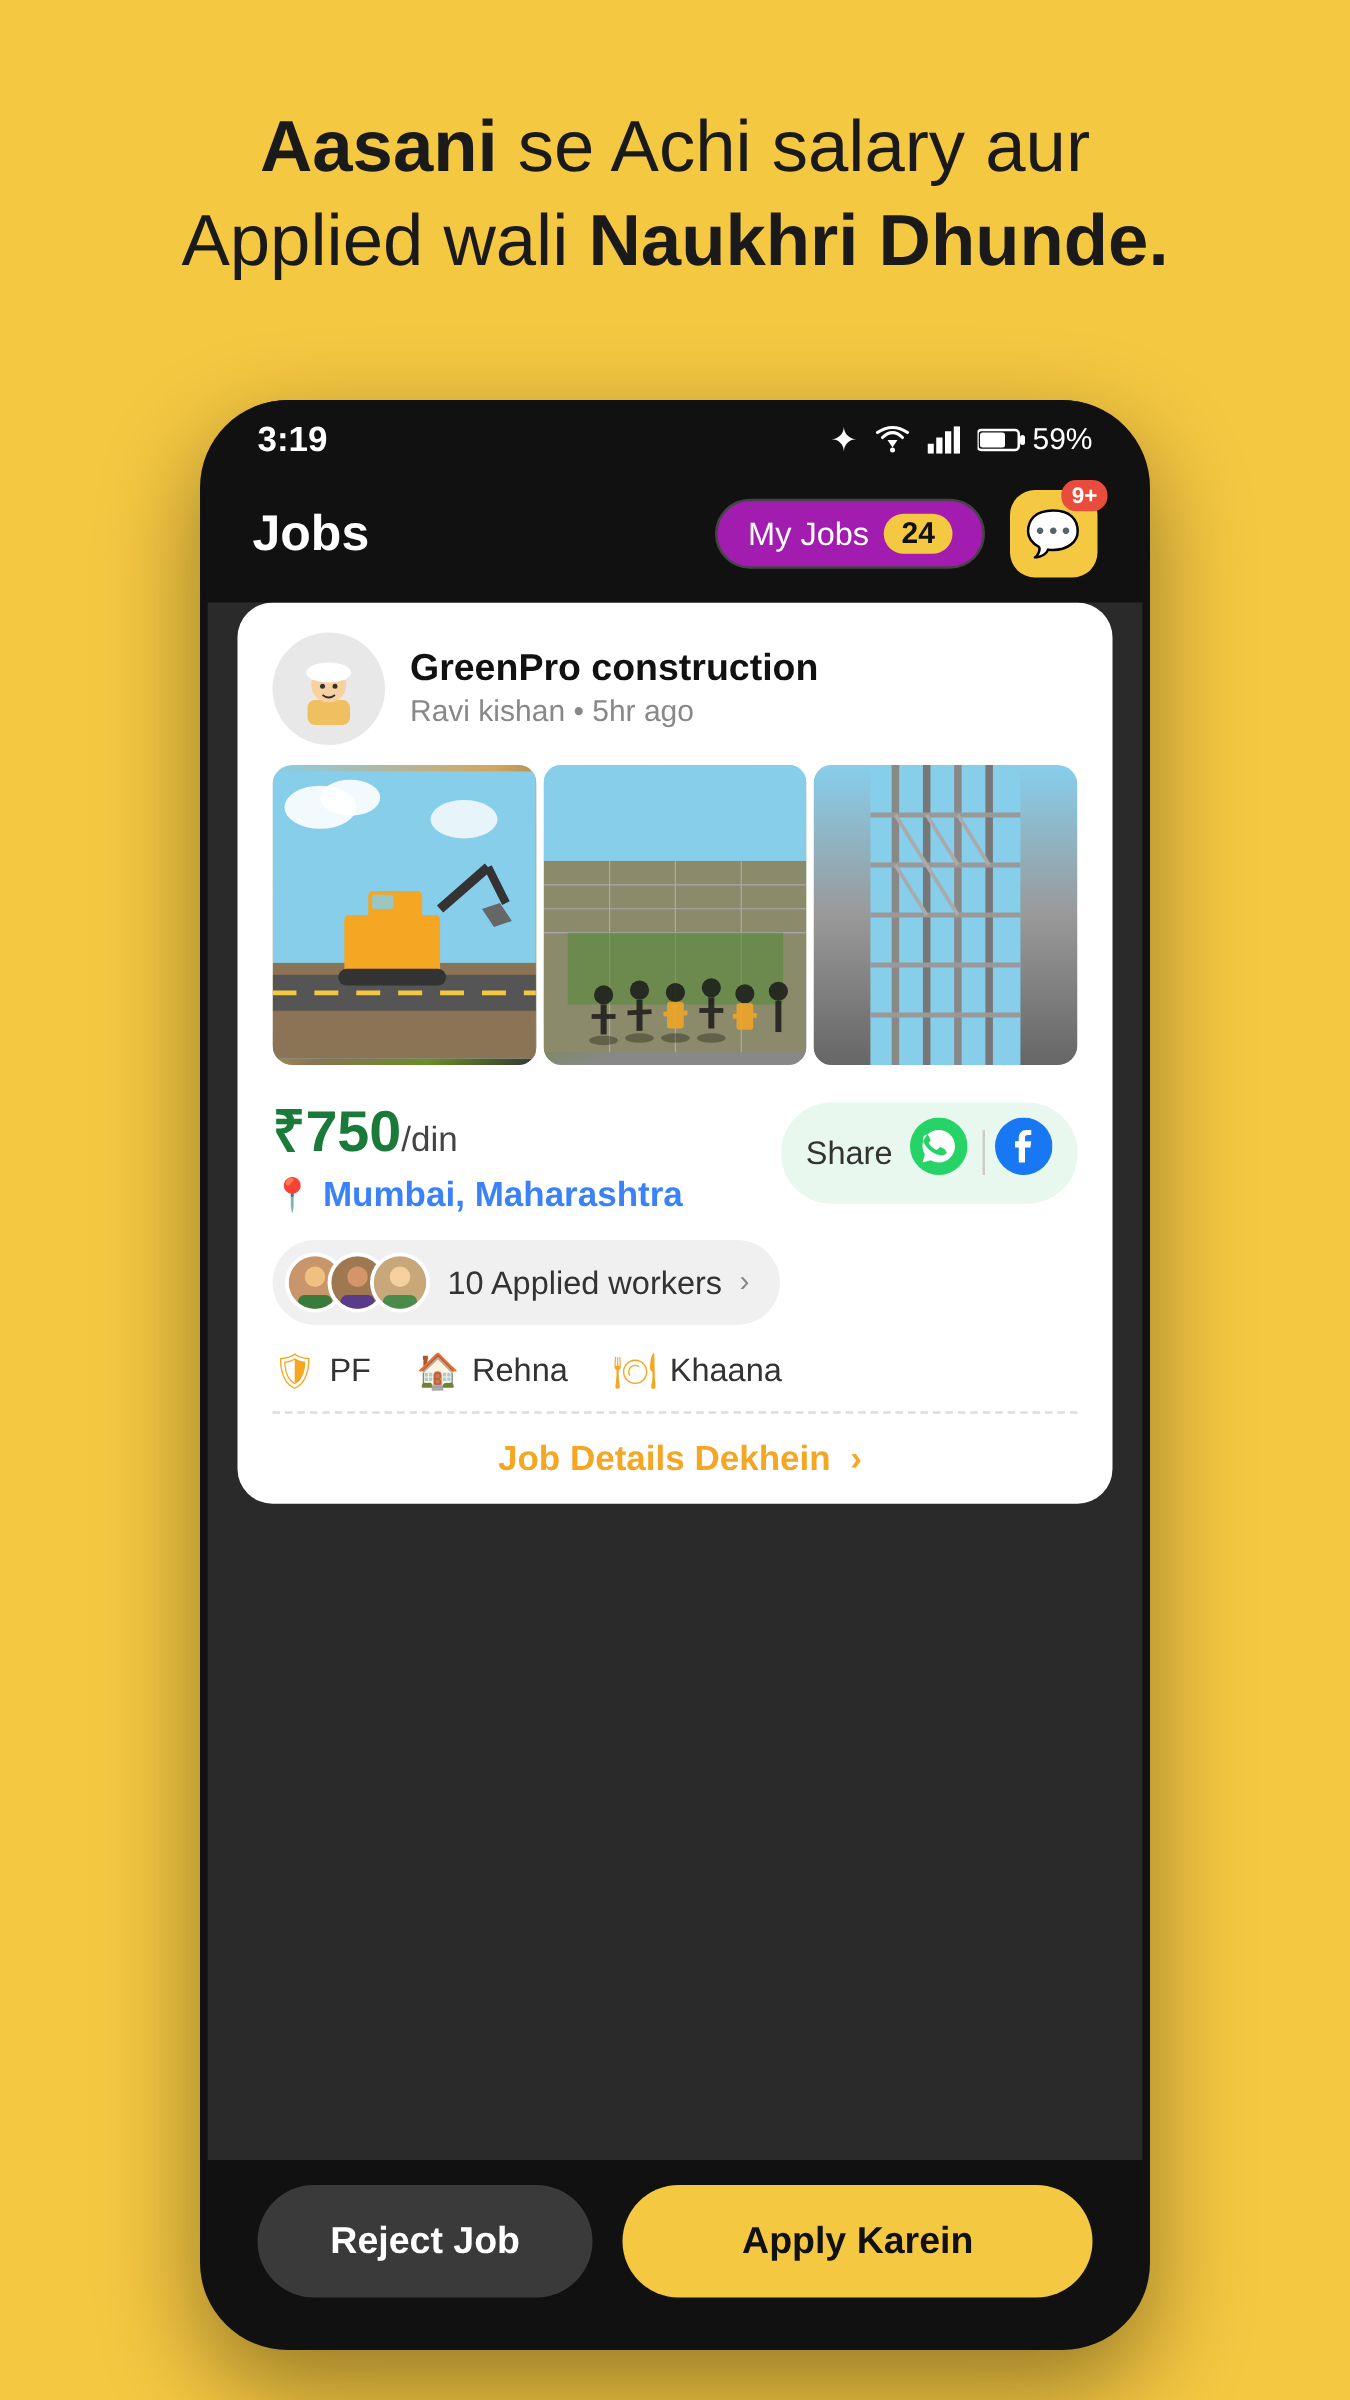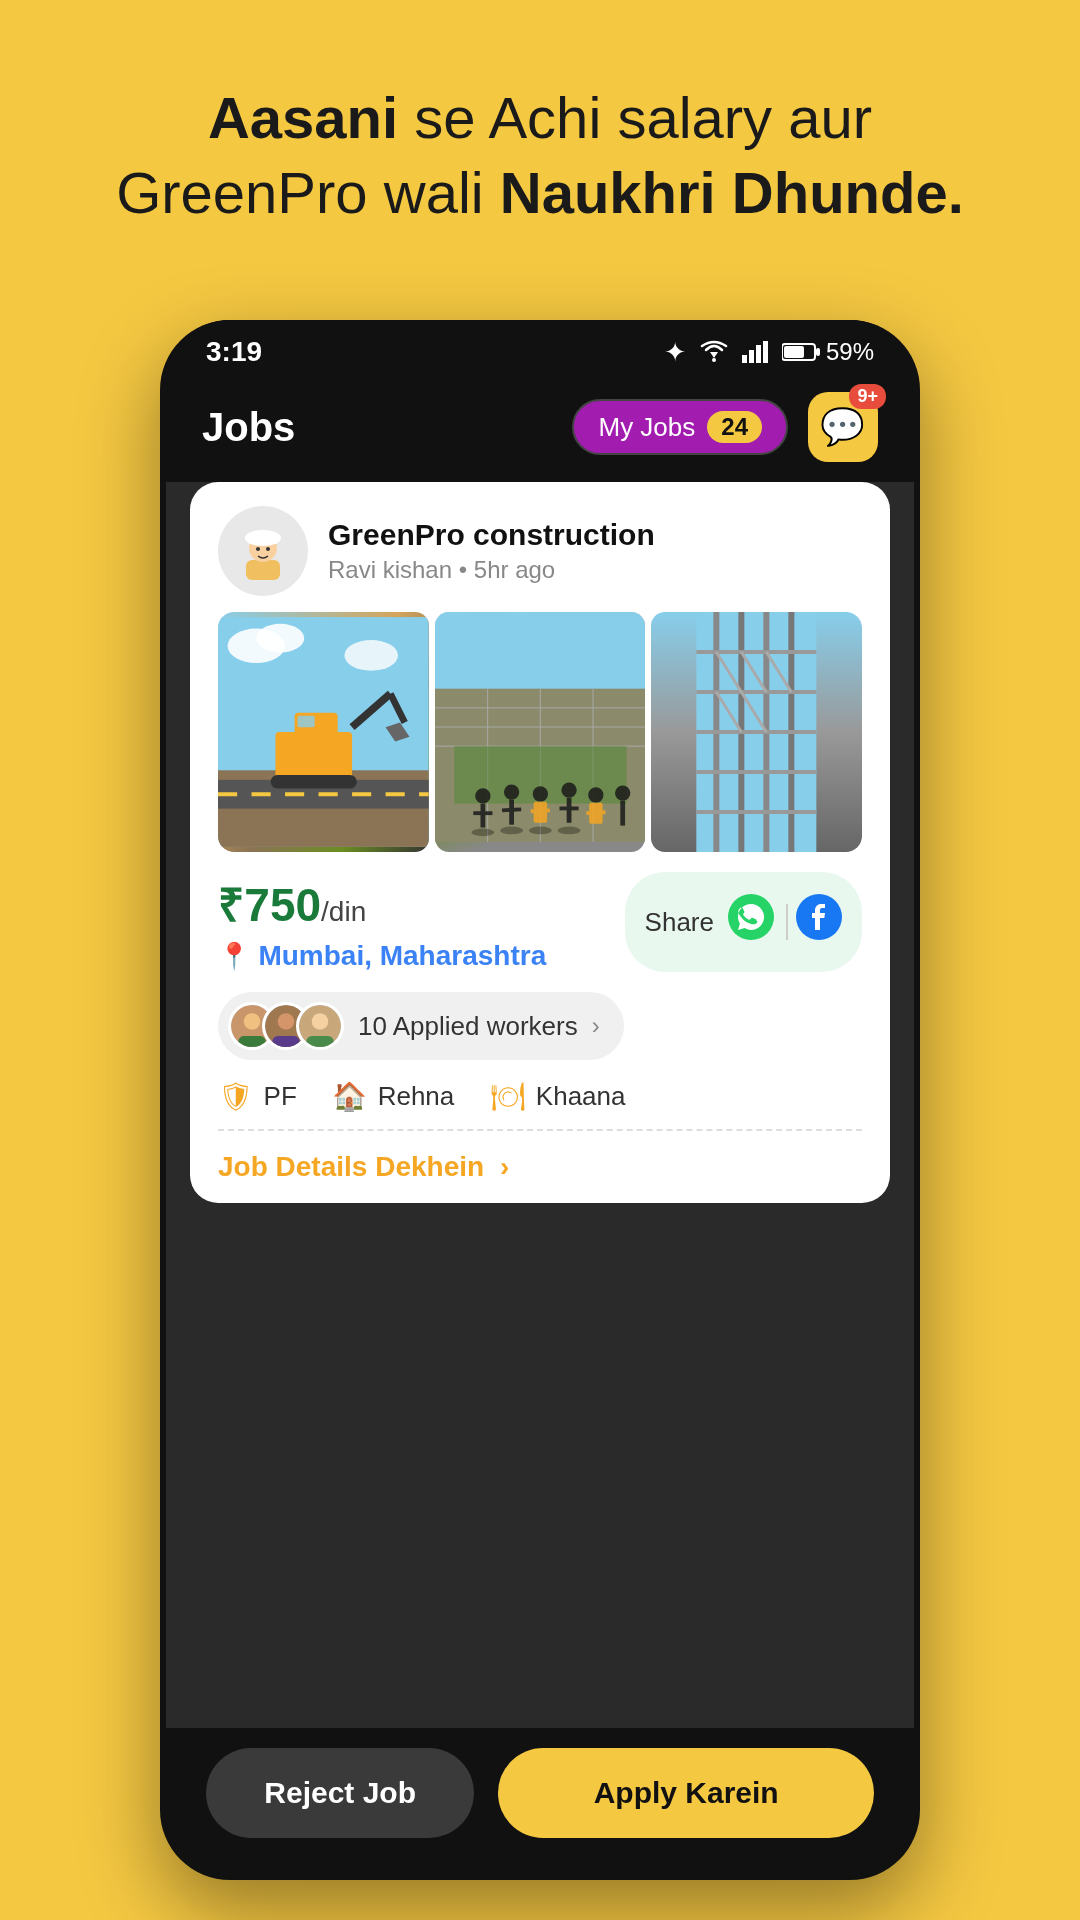--- a/index.html
+++ b/index.html
@@ -246,20 +246,21 @@
       padding-bottom: 10px;
     }
     .job-img-construction3 {
       background: linear-gradient(180deg, #87CEEB 0%, #999 50%, #666 100%);
       position: relative;
     }
 
     
     .salary-row {
       display: flex;
+      align-items: center;
       justify-content: space-between;
       padding: 20px 28px 0;
     }
     .salary-info {}
     .salary-amount {
       font-size: 46px;
       font-weight: 900;
       color: #1a7a3a;
     }
     .salary-unit {
@@ -374,21 +375,21 @@
 
     
     .card-divider {
       border: none;
       border-top: 2px dashed #ddd;
       margin: 0 28px;
     }
 
     
     .job-details-link {
-      text-align: left;
+      text-align: center;
       padding: 20px;
       font-size: 28px;
       color: #F5A623;
       font-weight: 600;
       cursor: pointer;
     }
     .job-details-link span {
       margin-left: 8px;
     }
 
@@ -424,21 +425,21 @@
       cursor: pointer;
       text-align: center;
     }
   </style>
 </head>
 <body>
 
 <div class="hero-text">
   <span class="bold">Aasani</span>
   <span class="regular"> se Achi salary aur</span><br>
-  <span class="regular">GreenPro wali </span>
+  <span class="regular">Applied wali </span>
   <span class="bold">Naukhri Dhunde.</span>
 </div>
 
 <div class="phone-wrapper">
   <div class="phone-shell">
     <div class="phone-notch"></div>
     <div class="phone-screen">
 
       <div class="status-bar">
         <span class="status-time">3:19</span>

